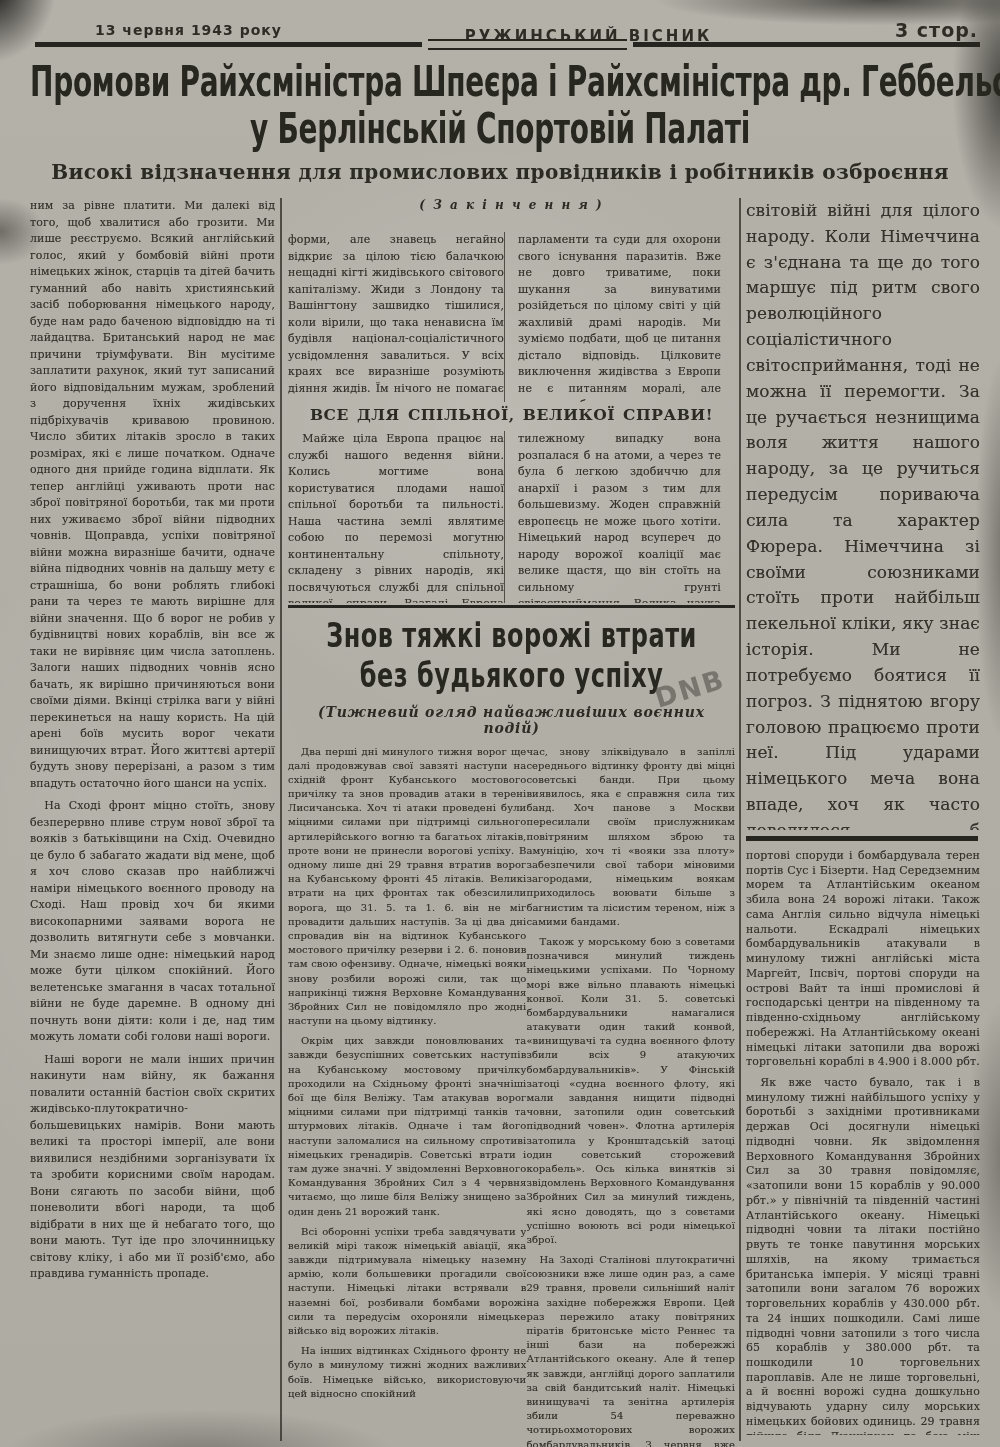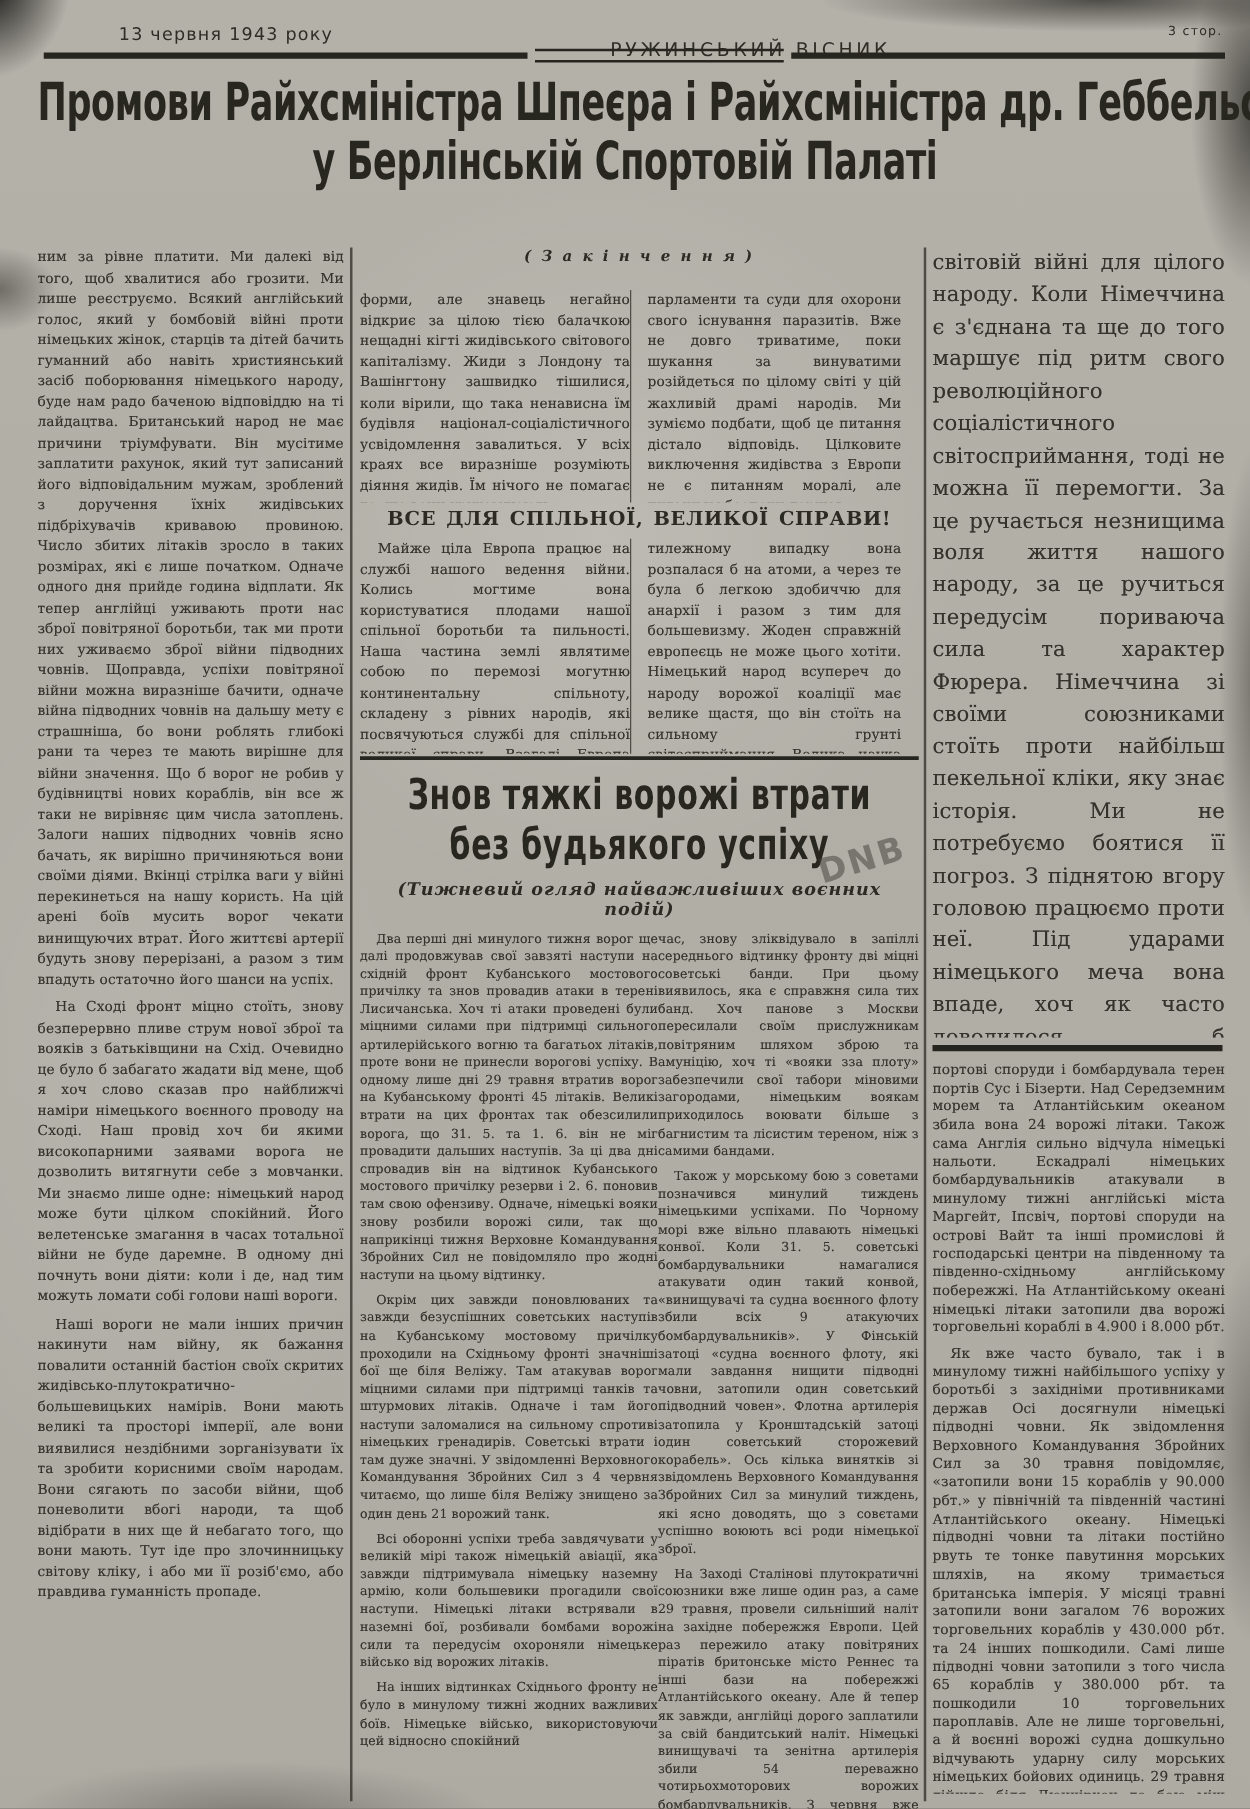--- a/index.html
+++ b/index.html
@@ -18,26 +18,26 @@
       radial-gradient(ellipse 40px 260px at 100.5% 38%, rgba(40,38,32,.45), rgba(40,38,32,0) 75%),
       radial-gradient(ellipse 55px 210px at 100.5% 80%, rgba(40,38,32,.4), rgba(40,38,32,0) 75%),
       radial-gradient(ellipse 260px 60px at 20% 100.5%, rgba(40,38,32,.35), rgba(40,38,32,0) 75%),
       radial-gradient(ellipse 420px 420px at 48% 30%, rgba(255,255,246,.14), rgba(255,255,246,0) 70%),
       radial-gradient(ellipse 300px 500px at 12% 60%, rgba(255,255,246,.08), rgba(255,255,246,0) 70%),
       linear-gradient(#b4b1a9,#aeaba3);
   }
   
   .masthead{
     position:absolute;top:20px;left:35px;right:22px;height:20px;
-    display:flex;align-items:flex-start;
-    font-family:"DejaVu Sans", sans-serif;font-weight:normal;
+    display:flex;align-items:center;
+    font-family:"DejaVu Sans", sans-serif;font-weight:bold;
   }
   .masthead .m-date{flex:0 0 auto;padding-left:60px;font-size:14px;letter-spacing:1px;}
   .masthead .m-title{flex:1 1 auto;text-align:center;font-size:15px;letter-spacing:3px;margin-top:11px;}
-  .masthead .m-page{flex:0 0 auto;font-size:10px;letter-spacing:1px;}
+  .masthead .m-page{flex:0 0 auto;font-size:19px;letter-spacing:1px;}
   .masthead-rule{position:absolute;top:40px;left:35px;right:20px;height:8px;display:flex;align-items:center;}
   .masthead-rule .seg{height:5px;background:#26251f;}
   .masthead-rule .s1{width:41%;margin-right:6px;}
   .masthead-rule .s2{width:21%;height:7px;background:none;border-top:2.5px solid #26251f;border-bottom:2.5px solid #26251f;margin-right:6px;}
   .masthead-rule .s3{flex:1;}
   
   .headline{position:absolute;left:30px;width:940px;text-align:center;
     font-family:"DejaVu Sans", sans-serif;font-weight:bold;color:#27261f;
     white-space:nowrap;letter-spacing:-.3px;}
   .hl1{top:57px;font-size:28px;transform:scaleY(1.5);transform-origin:center top;}
@@ -94,20 +94,21 @@
   </div>
 
   <div class="masthead-rule">
     <span class="seg s1"></span>
     <span class="seg s2"></span>
     <span class="seg s3"></span>
   </div>
 
   <div class="headline hl1">Промови Райхсміністра Шпеєра і Райхсміністра др. Геббельса</div>
   <div class="headline hl2">у Берлінській Спортовій Палаті</div>
+  <div class="subheadline">Високі відзначення для промислових провідників і робітників озброєння</div>
 
   <div class="col1 bodytext">
       <p class="para cont">ним за рівне платити. Ми далекі від того, щоб хвалитися або грозити. Ми лише реєструємо. Всякий англійський голос, який у бомбовій війні проти німецьких жінок, старців та дітей бачить гуманний або навіть християнський засіб поборювання німецького народу, буде нам радо баченою відповіддю на ті лайдацтва. Британський народ не має причини тріумфувати. Він мусітиме заплатити рахунок, який тут записаний його відповідальним мужам, зроблений з доручення їхніх жидівських підбріхувачів кривавою провиною. Число збитих літаків зросло в таких розмірах, які є лише початком. Одначе одного дня прийде година відплати. Як тепер англійці уживають проти нас зброї повітряної боротьби, так ми проти них уживаємо зброї війни підводних човнів. Щоправда, успіхи повітряної війни можна виразніше бачити, одначе війна підводних човнів на дальшу мету є страшніша, бо вони роблять глибокі рани та через те мають вирішне для війни значення. Що б ворог не робив у будівництві нових кораблів, він все ж таки не вирівняє цим числа затоплень. Залоги наших підводних човнів ясно бачать, як вирішно причиняються вони своїми діями. Вкінці стрілка ваги у війні перекинеться на нашу користь. На цій арені боїв мусить ворог чекати винищуючих втрат. Його життєві артерії будуть знову перерізані, а разом з тим впадуть остаточно його шанси на успіх.</p>
       <p class="para">На Сході фронт міцно стоїть, знову безперервно пливе струм нової зброї та вояків з батьківщини на Схід. Очевидно це було б забагато жадати від мене, щоб я хоч слово сказав про найближчі наміри німецького воєнного проводу на Сході. Наш провід хоч би якими високопарними заявами ворога не дозволить витягнути себе з мовчанки. Ми знаємо лише одне: німецький народ може бути цілком спокійний. Його велетенське змагання в часах тотальної війни не буде даремне. В одному дні почнуть вони діяти: коли і де, над тим можуть ломати собі голови наші вороги.</p>
       <p class="para">Наші вороги не мали інших причин накинути нам війну, як бажання повалити останній бастіон своїх скритих жидівсько-плутократично-большевицьких намірів. Вони мають великі та просторі імперії, але вони виявилися нездібними зорганізувати їх та зробити корисними своїм народам. Вони сягають по засоби війни, щоб поневолити вбогі народи, та щоб відібрати в них ще й небагато того, що вони мають. Тут іде про злочинницьку світову кліку, і або ми її розіб'ємо, або правдива гуманність пропаде.</p>
     </div>
 
   <div class="vrule vr1"></div>
   <div class="vrule vr2"></div>
 

